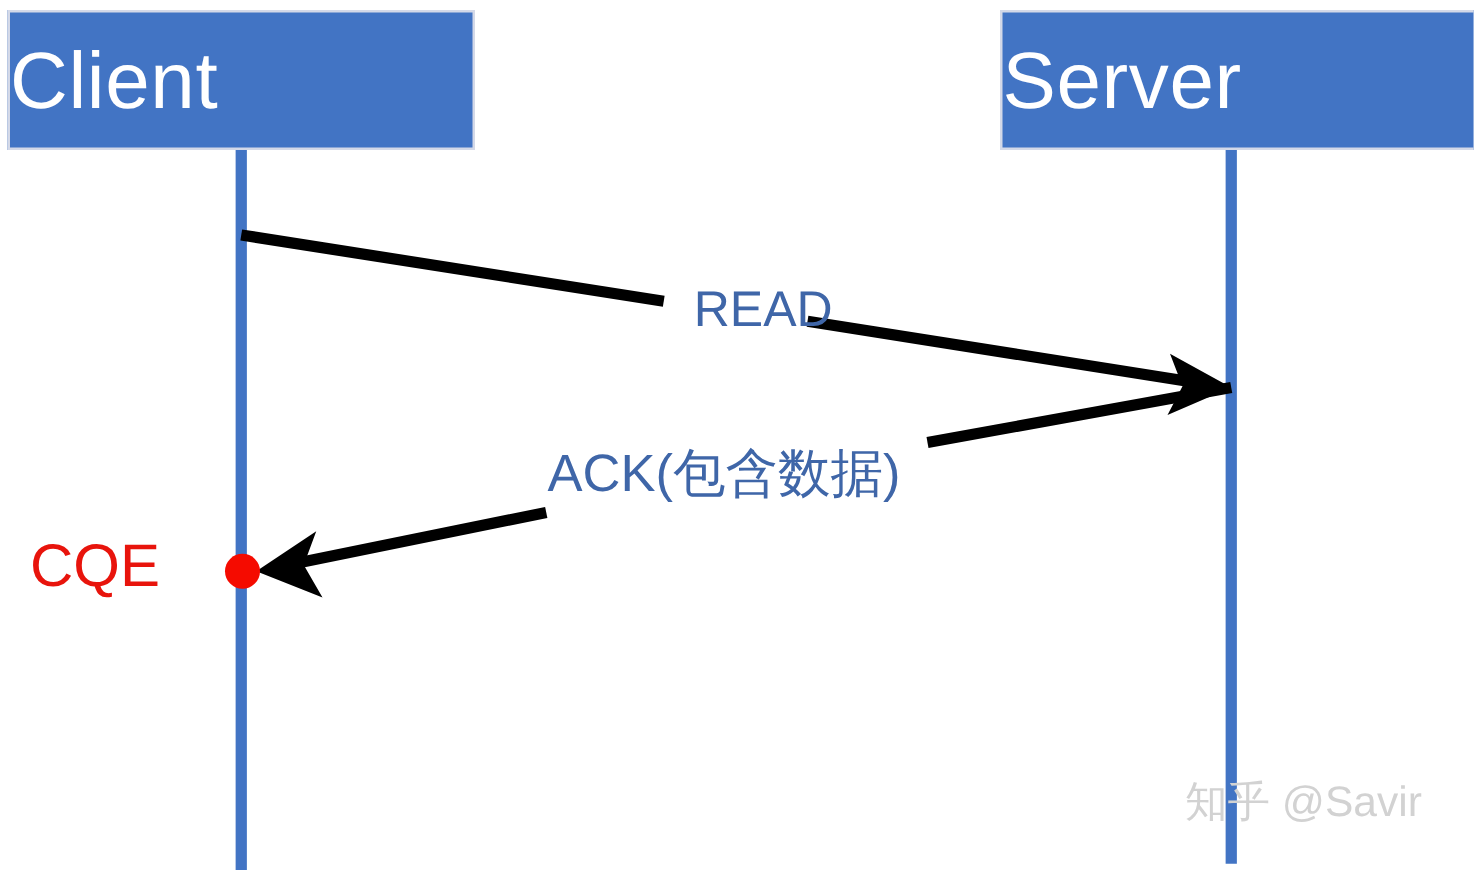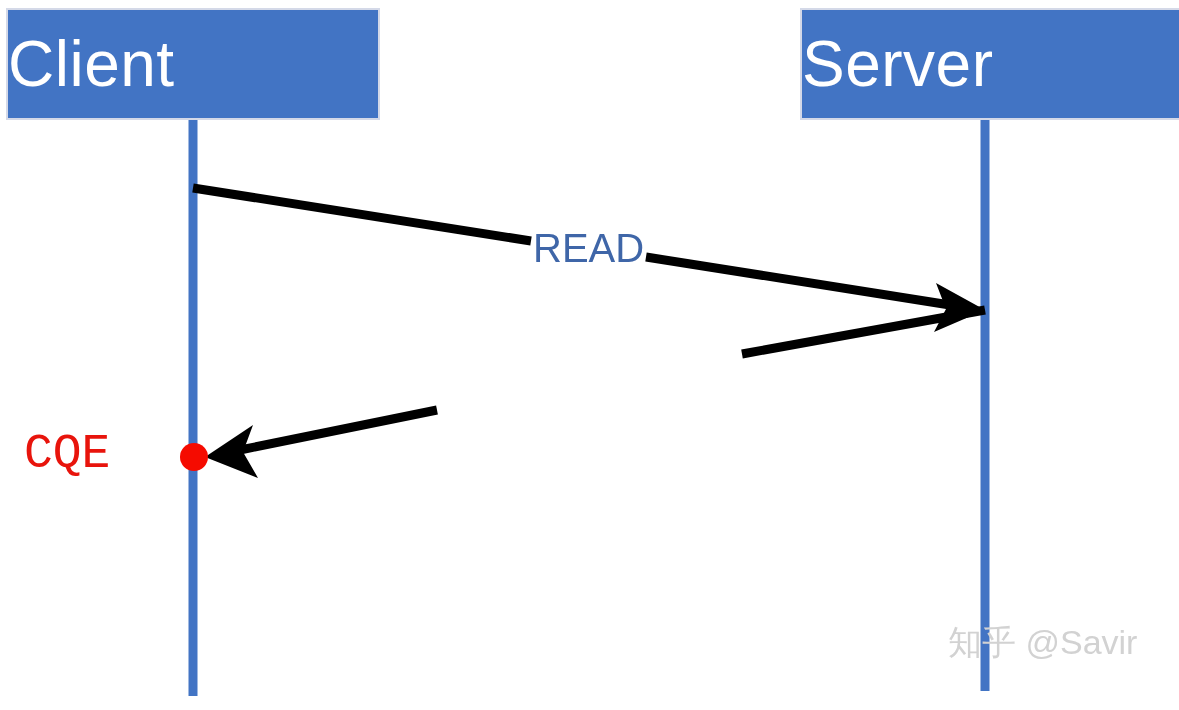--- a/index.html
+++ b/index.html
@@ -44,32 +44,32 @@
   #server-box { left: 800px; top: 8px; width: 412px; height: 112px; }
 
   .msg-label {
     position: absolute;
     color: #3f66a8;
     font-size: 40px;
     line-height: 1;
     white-space: nowrap;
     font-family: "Liberation Sans", "DejaVu Sans", sans-serif;
   }
-  #read-label { left: 533px; top: 228px; }
+  #read-label { left: 555px; top: 228px; }
   #ack-label  { left: 438px; top: 358px; font-size: 42px; }
 
   #cqe-label {
     position: absolute;
     left: 24px;
     top: 430px;
     color: #e8140c;
     font-size: 48px;
     line-height: 1;
     white-space: nowrap;
-    font-family: Liberation Mono, monospace;
+    font-family: Liberation Sans, sans-serif;
   }
 
   #watermark {
     position: absolute;
     left: 948px;
     top: 625px;
     color: #d2d2d2;
     font-size: 34px;
     line-height: 1;
     white-space: nowrap;
@@ -100,18 +100,19 @@
   <div class="node-box" id="client-box">
     <span class="node-label">Client</span>
   </div>
 
   <div class="node-box" id="server-box">
     <span class="node-label">Server</span>
   </div>
 
   <div class="msg-label" id="read-label">READ</div>
 
+  <div class="msg-label" id="ack-label">ACK(包含数据)</div>
 
   <div id="cqe-label">CQE</div>
 
   <div id="watermark">知乎 @Savir</div>
 
 </div>
 
 </body></html>

